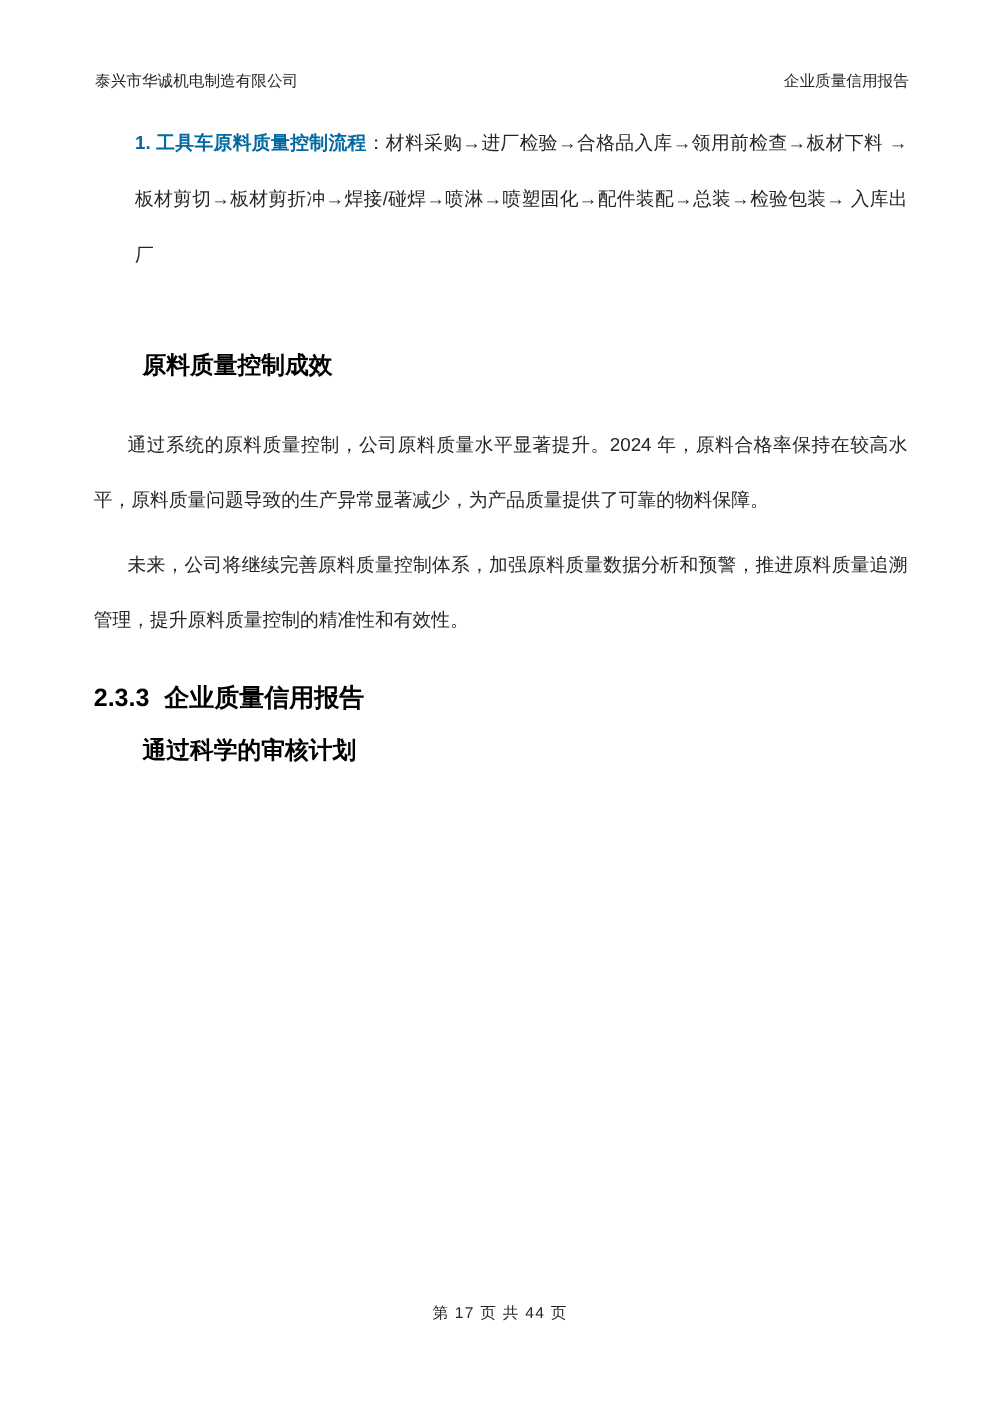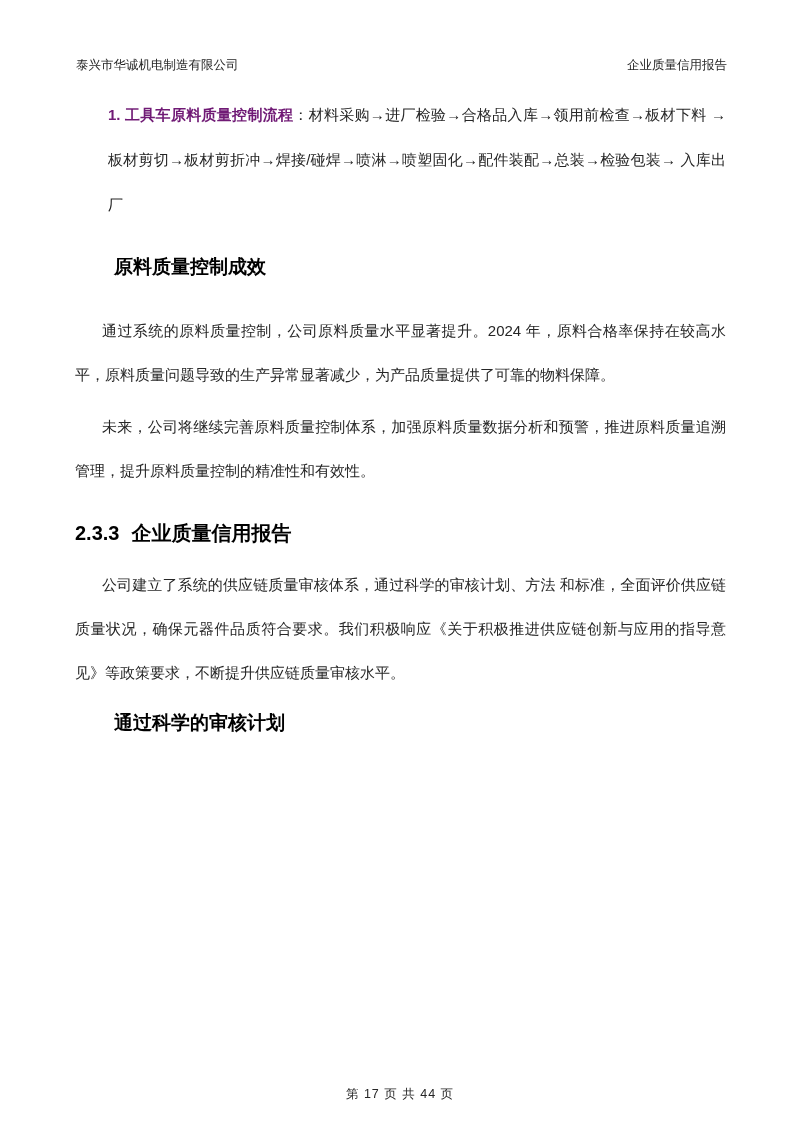--- a/index.html
+++ b/index.html
@@ -16,44 +16,44 @@
     display:flex; justify-content:space-between; align-items:baseline;
     font-size:12.5px; line-height:16px; color:#262626;
   }
   .content {
     position:absolute; top:92px; left:75px; width:651px;
   }
   .flow {
     font-size:15px; line-height:45px; margin:0;
     text-align:justify; color:#262626;
   }
-  .flow strong { font-weight:700; color:#701a75; }
+  .flow strong { font-weight:700; color:#0369a1; }
   .flow.block-indent { margin-left:33px; }
   .flow.first-indent { text-indent:34px; }
   .h-sub {
     font-size:19px; line-height:28px; font-weight:700;
     color:#000; margin:0; text-indent:39px;
   }
-  .h-sub.effect { margin-top:26px; }
+  .h-sub.effect { margin-top:52px; }
   .h-sub.system { margin-top:14px; }
   .h-num {
     font-size:20px; line-height:28px; font-weight:700;
     color:#000; margin:26px 0 0 0;
   }
   .h-num .ht { margin-left:12px; }
   .para {
     font-size:15px; line-height:44px; margin:0;
     text-align:justify; text-indent:27px; color:#262626;
   }
   .para.p3 { margin-top:28px; }
   .para.p4 { margin-top:8px; }
   .para.p5 { margin-top:16px; }
   .para.p6 { margin-top:18px; }
   .footer {
-    position:absolute; left:0; right:0; top:1086px;
+    position:absolute; left:0; right:0; top:1042px;
     text-align:center; font-size:12.5px; line-height:16px;
     color:#262626; letter-spacing:1px;
   }
 </style>
 </head>
 <body>
 
 <div class="page">
 
   <div class="header">
@@ -67,21 +67,20 @@
 
 
     <h3 class="h-sub effect">原料质量控制成效</h3>
 
     <p class="para p3">通过系统的原料质量控制，公司原料质量水平显著提升。2024 年，原料合格率保持在较高水平，原料质量问题导致的生产异常显著减少，为产品质量提供了可靠的物料保障。</p>
 
     <p class="para p4">未来，公司将继续完善原料质量控制体系，加强原料质量数据分析和预警，推进原料质量追溯管理，提升原料质量控制的精准性和有效性。</p>
 
     <h2 class="h-num"><span>2.3.3</span><span class="ht">企业质量信用报告</span></h2>
 
-    <p class="para p5">公司建立了系统的供应链质量审核体系，通过科学的审核计划、方法 和标准，全面评价供应链质量状况，确保元器件品质符合要求。我们积极响应《关于积极推进供应链创新与应用的指导意见》等政策要求，不断提升供应链质量审核水平。</p>
 
     <h3 class="h-sub system">通过科学的审核计划</h3>
 
 
   </div>
 
   <div class="footer">
     <span>第 17 页 共 44 页</span>
   </div>
 

